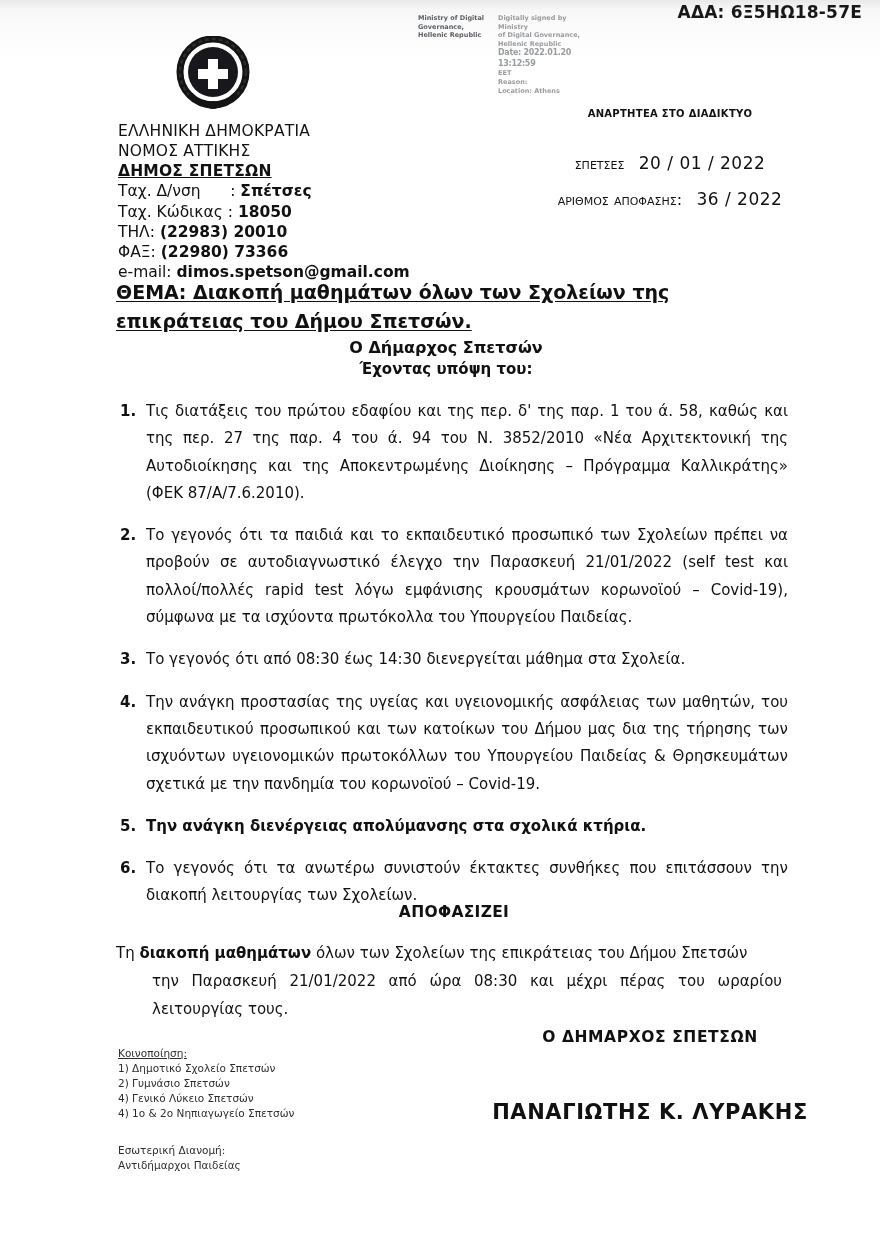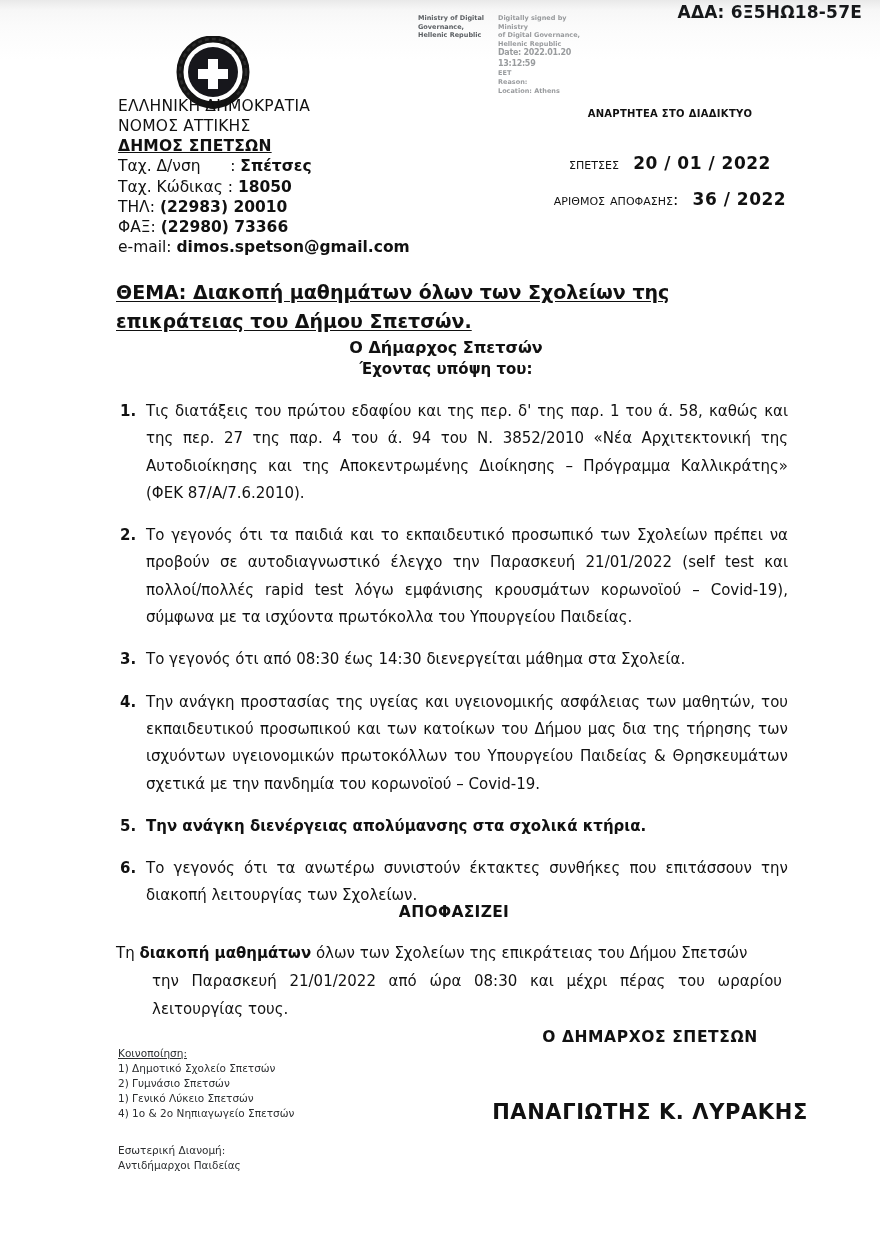--- a/index.html
+++ b/index.html
@@ -68,21 +68,21 @@
     top: 36px;
     width: 74px;
     height: 74px;
   }
   .emblem-wrap svg { display: block; }
 
   
   .hdr-left {
     position: absolute;
     left: 118px;
-    top: 96px;
+    top: 121px;
     width: 330px;
     font-size: 15.5px;
     line-height: 1.30;
     color: #111;
     font-weight: bold;
   }
   .hdr-left .org1,
   .hdr-left .org2 { font-weight: normal; letter-spacing: .2px; }
   .hdr-left .org3 {
     font-weight: bold;
@@ -110,21 +110,21 @@
   .hdr-right .rowline {
     font-size: 15px;
     margin-bottom: 16px;
     white-space: nowrap;
   }
   .sc {
     font-variant: small-caps;
     text-transform: lowercase;
     font-size: 16px;
   }
-  .bignum { font-weight: bold; font-size: 17px; letter-spacing: .5px; }
+  .bignum { font-weight: normal; font-size: 17px; letter-spacing: .5px; }
 
   
   .subject {
     position: absolute;
     left: 116px;
     top: 278px;
     width: 660px;
     font-size: 19px;
     font-weight: bold;
     line-height: 1.55;
@@ -339,21 +339,21 @@
     <div class="sig">
       <div class="title">Ο ΔΗΜΑΡΧΟΣ ΣΠΕΤΣΩΝ</div>
       <div class="name">ΠΑΝΑΓΙΩΤΗΣ Κ. ΛΥΡΑΚΗΣ</div>
     </div>
 
     <div class="footer-block" id="cc-block">
       <div class="footer-head">Κοινοποίηση:</div>
       <div id="cc-items">
           <div class="footer-line">1) Δημοτικό Σχολείο Σπετσών</div>
           <div class="footer-line">2) Γυμνάσιο Σπετσών</div>
-          <div class="footer-line">1) Γενικό Λύκειο Σπετσών</div>
+          <div class="footer-line">4) Γενικό Λύκειο Σπετσών</div>
           <div class="footer-line">4) 1ο &amp; 2ο Νηπιαγωγείο Σπετσών</div>
         </div>
     </div>
 
     <div class="footer-block" id="int-block">
       <div>Εσωτερική Διανομή:</div>
       <div id="int-items">
           <div class="footer-line">Αντιδήμαρχοι Παιδείας</div>
         </div>
     </div>

